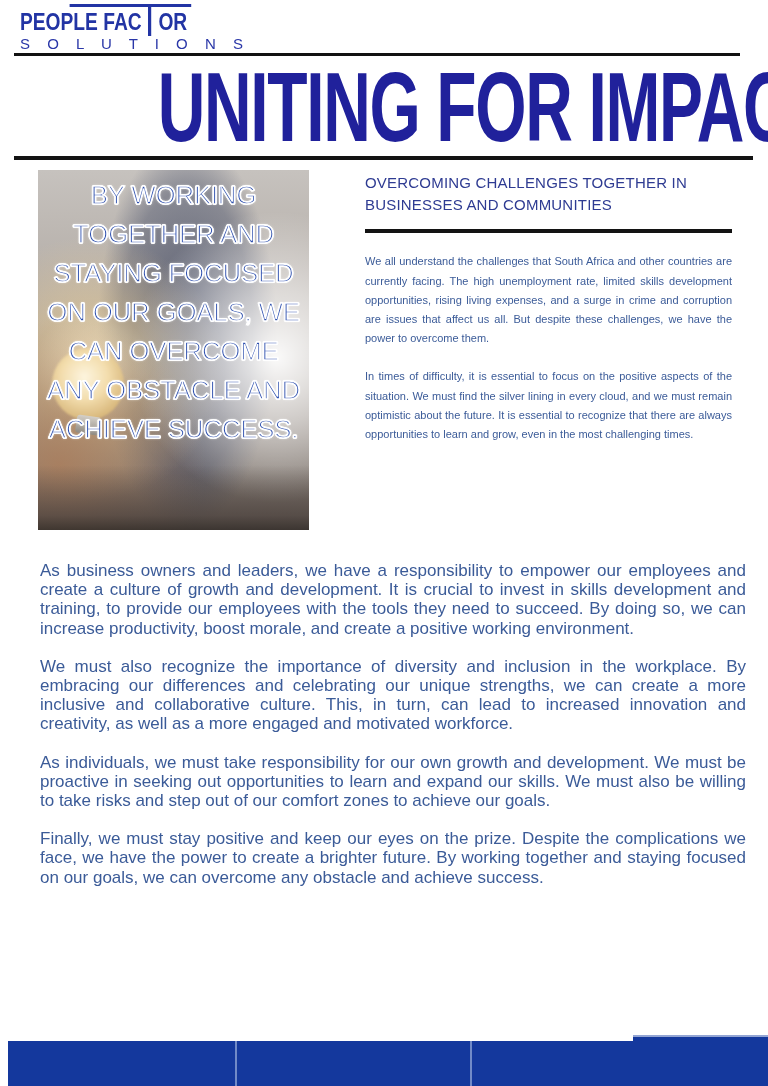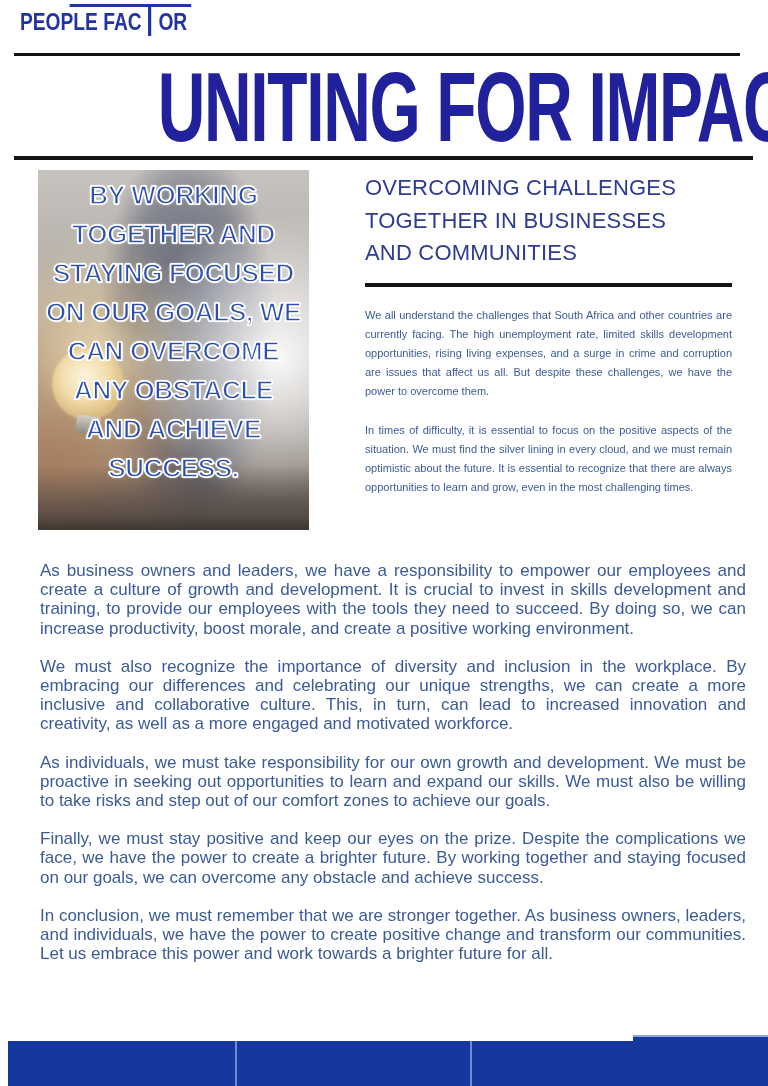--- a/index.html
+++ b/index.html
@@ -47,29 +47,29 @@
     background:radial-gradient(circle at 45% 40%, #fff8e2 0%, #f5dfae 40%, #d9b87a 75%, rgba(180,150,100,.25) 100%);
     filter:blur(1px);opacity:.95;
   }
   .bulb-base{
     position:absolute;left:38px;top:246px;width:24px;height:18px;border-radius:3px;
     background:linear-gradient(#d4cfc7,#8f8a82);transform:rotate(8deg);
   }
   .hero-quote{
     position:absolute;left:0;top:0;width:100%;height:100%;box-sizing:border-box;
     padding:6px 6px 0 6px;display:flex;justify-content:center;
-    text-align:center;font-weight:bold;font-size:26px;line-height:1.5;
+    text-align:center;font-weight:normal;font-size:26px;line-height:1.5;
     color:#2d4fae;letter-spacing:-.3px;
     -webkit-text-stroke:1.4px #ffffff;
     text-shadow:-1px 0 0 #fff,1px 0 0 #fff,0 -1px 0 #fff,0 1px 0 #fff,0 0 3px #fff;
   }
   
   .article-col{position:absolute;left:365px;top:172px;width:367px;}
   .article-heading{
-    margin:0;max-width:348px;font-size:22px;font-weight:400;line-height:1.48;
+    margin:0;max-width:348px;font-size:15px;font-weight:400;line-height:1.48;
     color:#2e3b92;letter-spacing:.2px;
   }
   .heading-rule{margin-top:13px;width:367px;height:4px;background:#131313;}
   .col-par{margin:19px 0 0 0;font-size:11px;line-height:19.2px;color:#3b5b98;text-align:justify;}
   
   .fullwidth{position:absolute;left:40px;top:561px;width:706px;}
   .full-par{margin:0 0 19px 0;font-size:17px;line-height:19.2px;color:#3b5b98;text-align:justify;}
   
   .footer-cap{position:absolute;left:633px;top:1035px;width:135px;height:10px;background:#14389d;border-top:2px solid #93a5d4;}
   .footer-bar{position:absolute;left:8px;top:1041px;width:760px;height:45px;background:#14389d;}
@@ -81,20 +81,21 @@
 
 <div class="logo-block">
   <div class="logo-line1">
     <span>PEOPLE FAC</span>
     <span class="cross">
         <span class="cross-v"></span>
       </span>
     <span>OR</span>
     <span class="cross-h"></span>
   </div>
+  <div class="logo-line2">S O L U T I O N S</div>
 </div>
 <div class="top-rule"></div>
 
 <div class="main-title">
   <span>UNITING FOR IMPACT</span>
 </div>
 <div class="title-rule"></div>
 
 <div class="hero">
   <div class="bulb-glass"></div>
@@ -107,20 +108,19 @@
   <div class="heading-rule"></div>
   <p class="col-par">We all understand the challenges that South Africa and other countries are currently facing. The high unemployment rate, limited skills development opportunities, rising living expenses, and a surge in crime and corruption are issues that affect us all. But despite these challenges, we have the power to overcome them.</p>
   <p class="col-par">In times of difficulty, it is essential to focus on the positive aspects of the situation. We must find the silver lining in every cloud, and we must remain optimistic about the future. It is essential to recognize that there are always opportunities to learn and grow, even in the most challenging times.</p>
 </div>
 
 <div class="fullwidth">
   <p class="full-par">As business owners and leaders, we have a responsibility to empower our employees and create a culture of growth and development. It is crucial to invest in skills development and training, to provide our employees with the tools they need to succeed. By doing so, we can increase productivity, boost morale, and create a positive working environment.</p>
   <p class="full-par">We must also recognize the importance of diversity and inclusion in the workplace. By embracing our differences and celebrating our unique strengths, we can create a more inclusive and collaborative culture. This, in turn, can lead to increased innovation and creativity, as well as a more engaged and motivated workforce.</p>
   <p class="full-par">As individuals, we must take responsibility for our own growth and development. We must be proactive in seeking out opportunities to learn and expand our skills. We must also be willing to take risks and step out of our comfort zones to achieve our goals.</p>
   <p class="full-par">Finally, we must stay positive and keep our eyes on the prize. Despite the complications we face, we have the power to create a brighter future. By working together and staying focused on our goals, we can overcome any obstacle and achieve success.</p>
-  <p class="full-par">In conclusion, we must remember that we are stronger together. As business owners, leaders, and individuals, we have the power to create positive change and transform our communities. Let us embrace this power and work towards a brighter future for all.</p>
 </div>
 
 <div class="footer-cap"></div>
 <div class="footer-bar">
   <div class="footer-divider-1"></div>
   <div class="footer-divider-2"></div>
 </div>
 
 </body></html>

